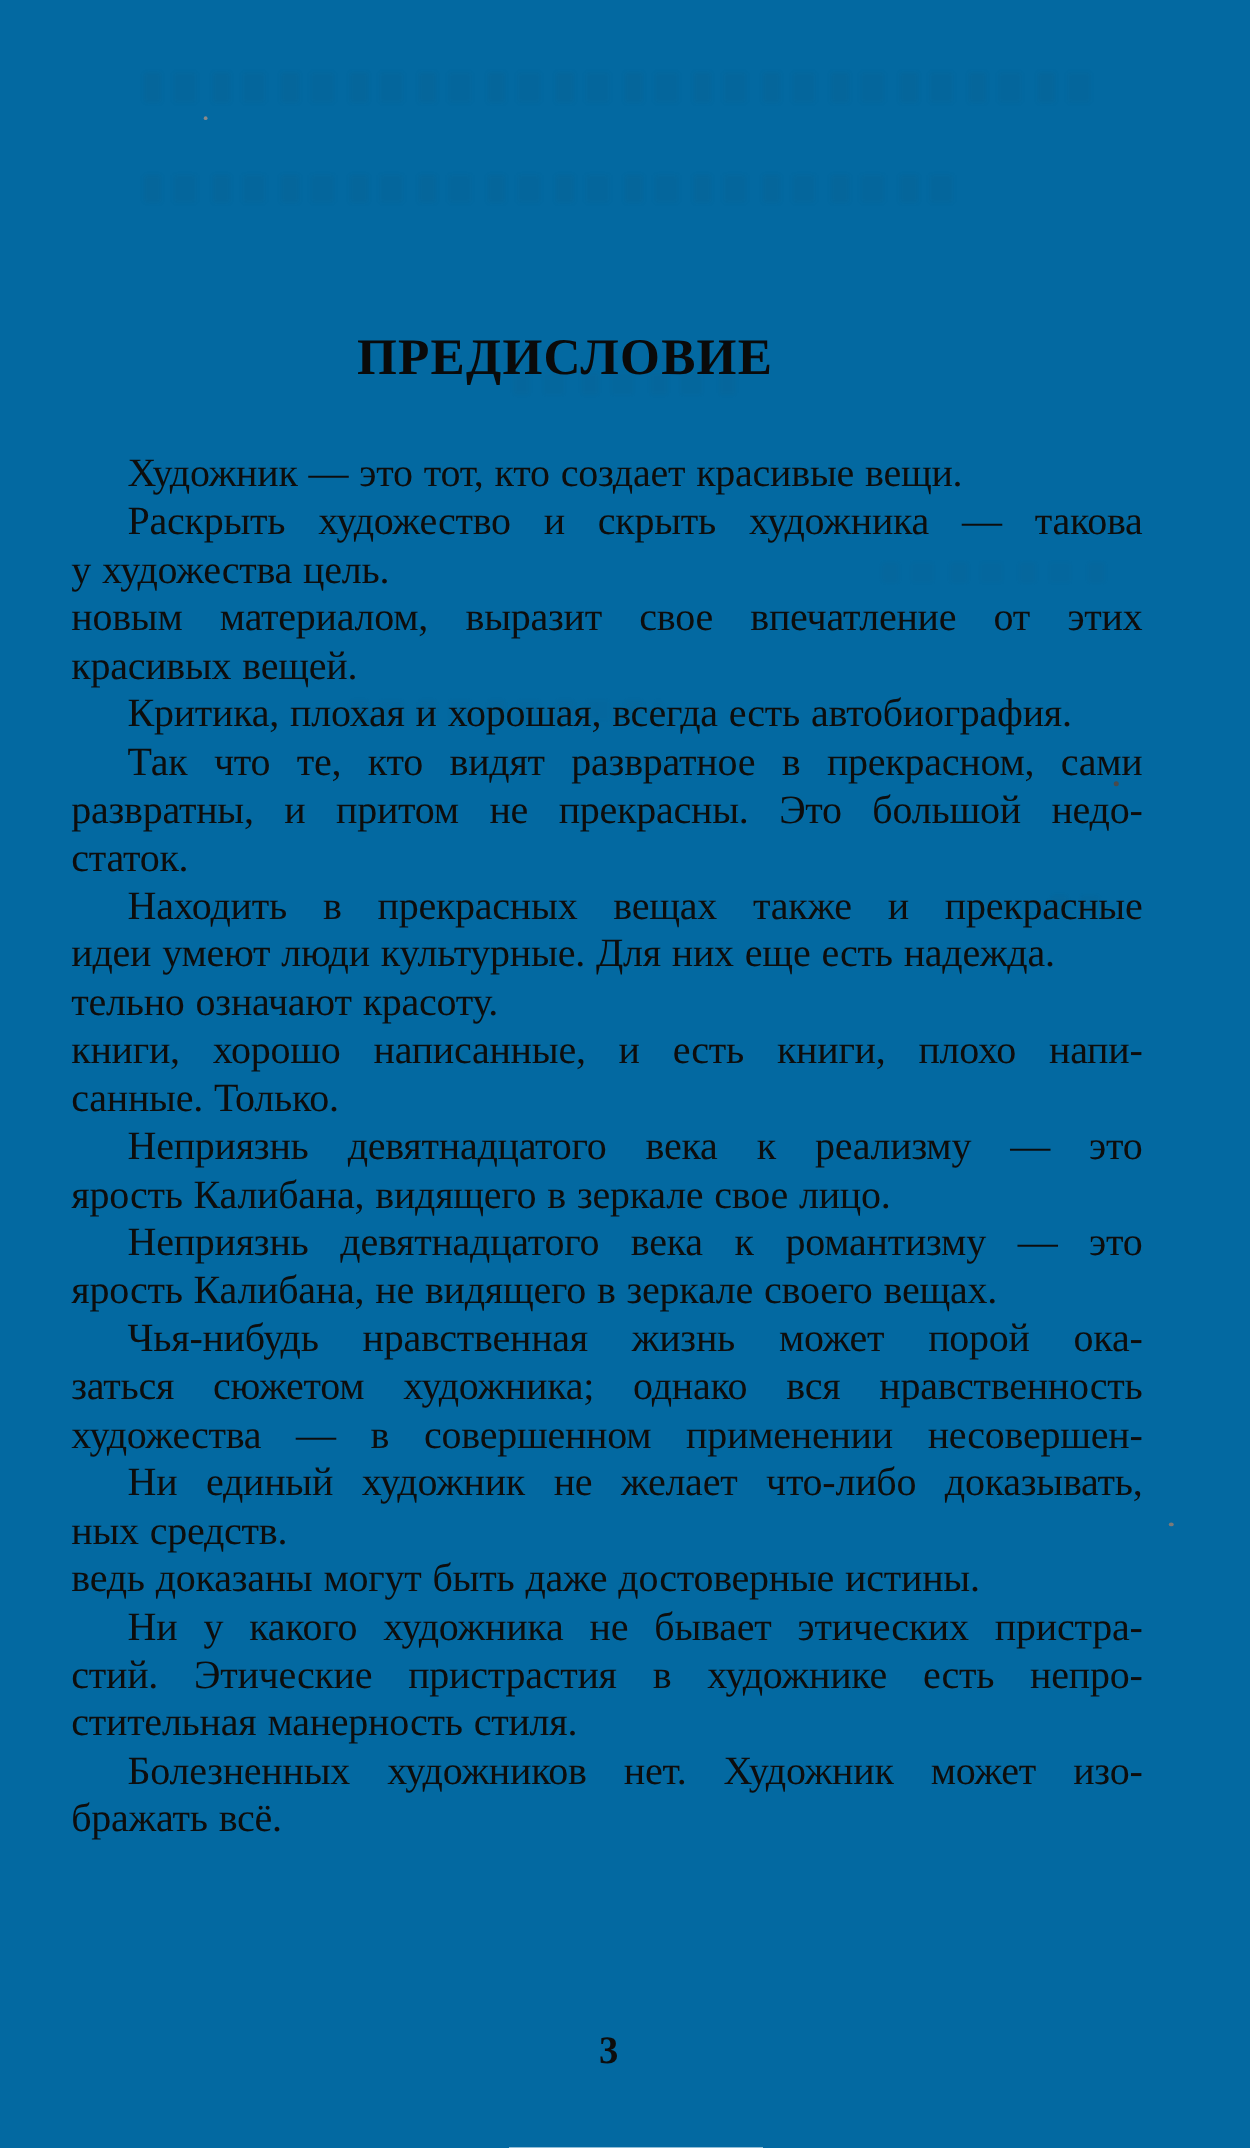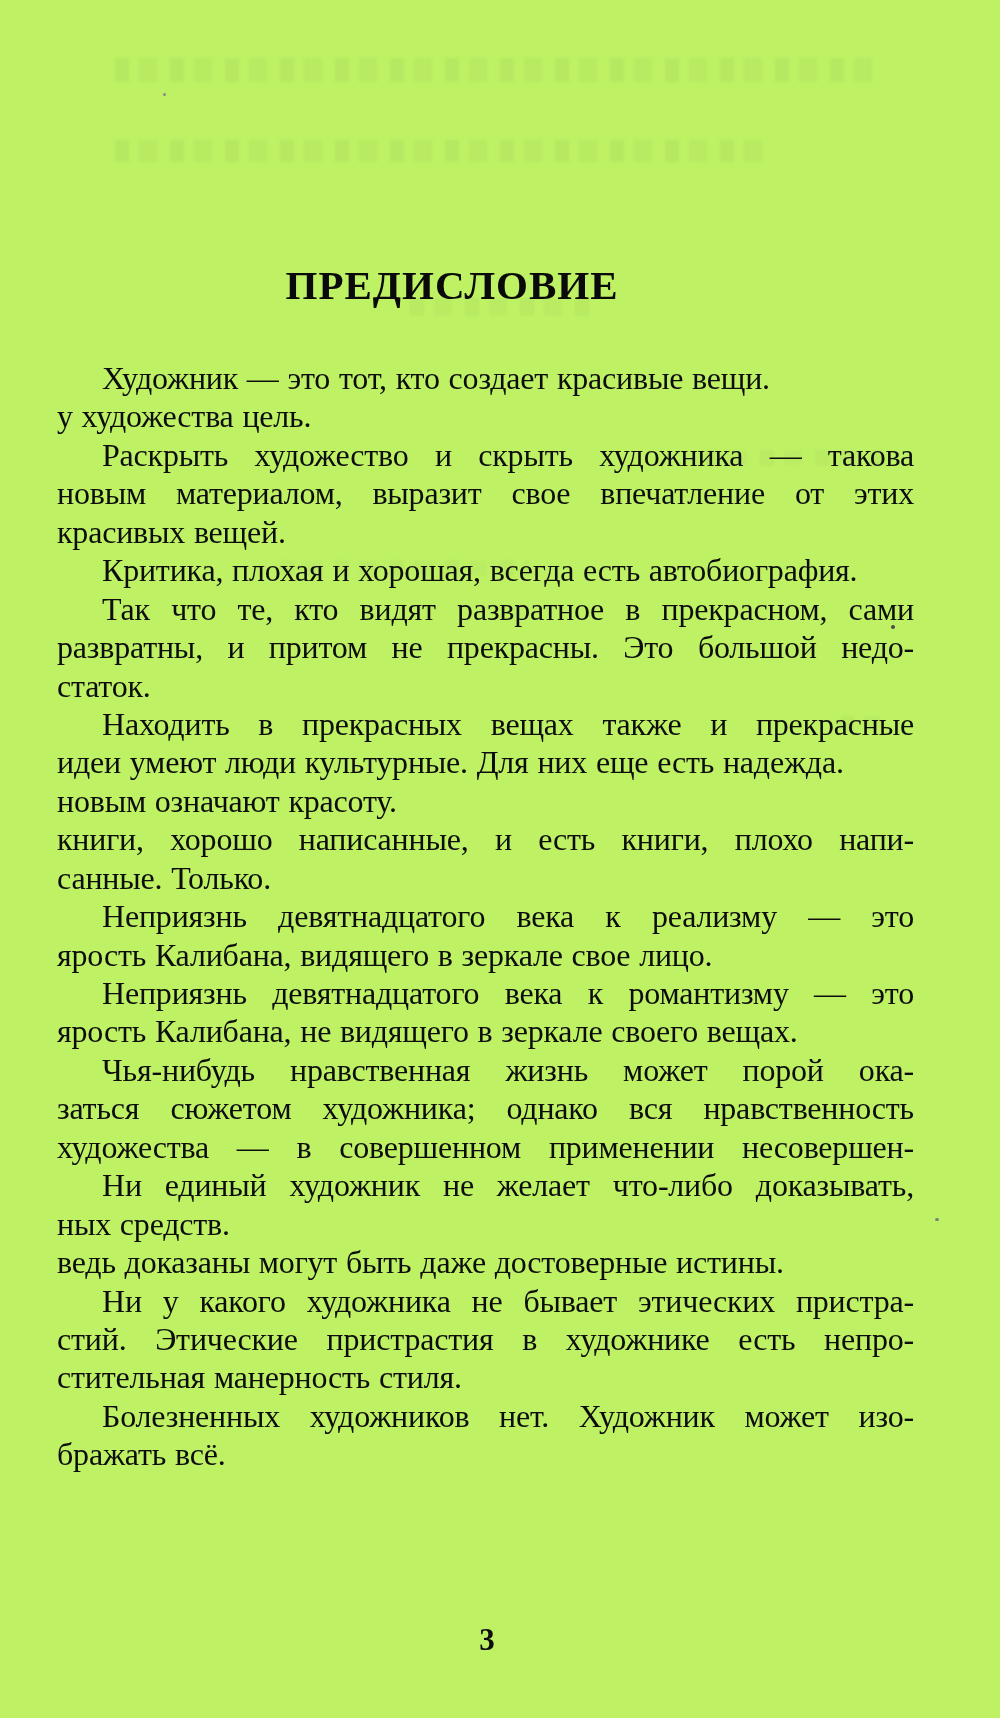--- a/index.html
+++ b/index.html
@@ -1,20 +1,20 @@
 <!DOCTYPE html>
 <html><head>
 <meta charset="utf-8">
 <style>
   html, body { margin: 0; padding: 0; background: #ffffff; }
   .page {
     position: relative;
     width: 1000px;
     height: 1718px;
-    background: #bef264;
+    background: #0369a1;
     overflow: hidden;
     font-family: "Liberation Serif", "DejaVu Serif", serif;
     color: #0d0d0d;
   }
   
   .title {
     position: absolute;
     top: 234px;
     left: 452px;
     transform: translateX(-50%);
@@ -87,31 +87,31 @@
   <div class="ghost ghost-5"></div>
   <div class="ghost ghost-6"></div>
   <div class="speck speck-1"></div>
   <div class="speck speck-2"></div>
   <div class="speck speck-3"></div>
 
   <h1 class="title">ПРЕДИСЛОВИЕ</h1>
 
   <div class="text-body">
       <div class="tline ind plast">Художник — это тот, кто создает красивые вещи.</div>
+      <div class="tline ind">Раскрыть художество и скрыть художника — такова</div>
       <div class="tline plast">у художества цель.</div>
-      <div class="tline ind">Раскрыть художество и скрыть художника — такова</div>
       <div class="tline">новым материалом, выразит свое впечатление от этих</div>
       <div class="tline plast">красивых вещей.</div>
       <div class="tline ind plast">Критика, плохая и хорошая, всегда есть автобиография.</div>
       <div class="tline ind">Так что те, кто видят развратное в прекрасном, сами</div>
       <div class="tline">развратны, и притом не прекрасны. Это большой недо-</div>
       <div class="tline plast">статок.</div>
       <div class="tline ind">Находить в прекрасных вещах также и прекрасные</div>
       <div class="tline plast">идеи умеют люди культурные. Для них еще есть надежда.</div>
-      <div class="tline plast">новым означают красоту.</div>
+      <div class="tline plast">тельно означают красоту.</div>
       <div class="tline">книги, хорошо написанные, и есть книги, плохо напи-</div>
       <div class="tline plast">санные. Только.</div>
       <div class="tline ind">Неприязнь девятнадцатого века к реализму — это</div>
       <div class="tline plast">ярость Калибана, видящего в зеркале свое лицо.</div>
       <div class="tline ind">Неприязнь девятнадцатого века к романтизму — это</div>
       <div class="tline plast">ярость Калибана, не видящего в зеркале своего вещах.</div>
       <div class="tline ind">Чья-нибудь нравственная жизнь может порой ока-</div>
       <div class="tline">заться сюжетом художника; однако вся нравственность</div>
       <div class="tline">художества — в совершенном применении несовершен-</div>
       <div class="tline ind">Ни единый художник не желает что-либо доказывать,</div>

